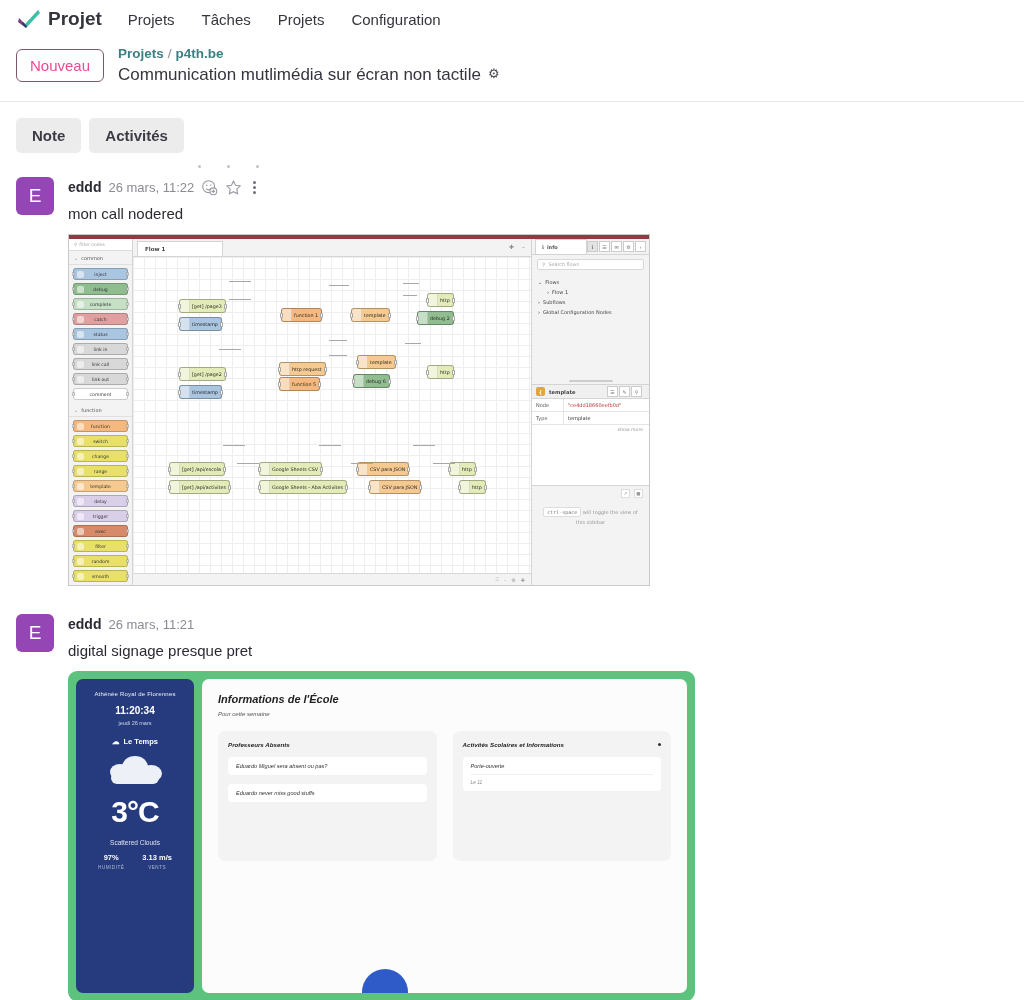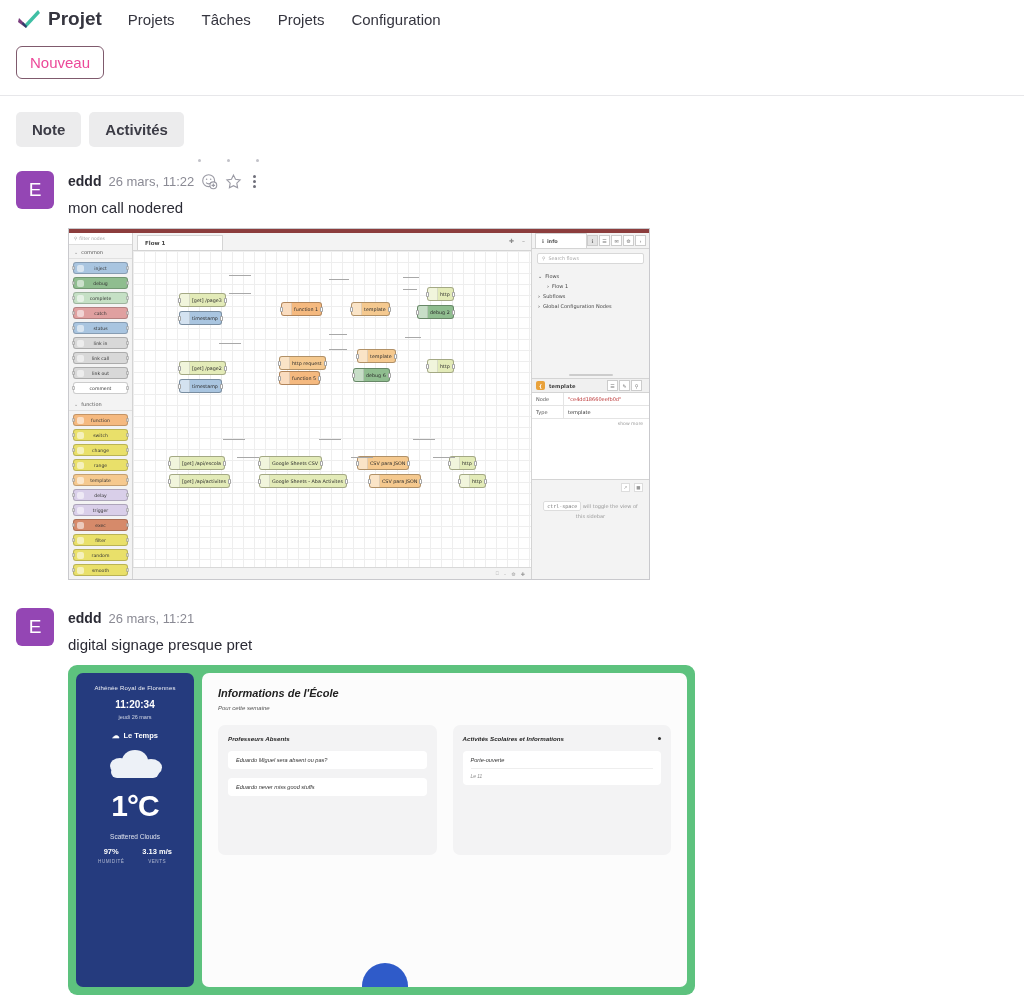--- a/index.html
+++ b/index.html
@@ -341,20 +341,29 @@
   </span>
   <span class="brand">Projet</span>
   <span class="nav-link">Projets</span>
   <span class="nav-link">Tâches</span>
   <span class="nav-link">Projets</span>
   <span class="nav-link">Configuration</span>
 </div>
 
 <div class="crumb-row">
   <button class="btn-new">Nouveau</button>
+  <div class="crumb-text">
+    <div class="crumb-top">
+      <span class="crumb-link">Projets</span><span class="crumb-sep">/</span><span class="crumb-link">p4th.be</span>
+    </div>
+    <div class="crumb-title">
+      <span>Communication mutlimédia sur écran non tactile</span>
+      <span class="gear">⚙</span>
+    </div>
+  </div>
 </div>
 
 <div class="tabs">
   <div class="tab">Note</div>
   <div class="tab">Activités</div>
 </div>
 
 <div class="dots-sep">
   <i></i>
   <i></i>
@@ -784,21 +793,21 @@
           <div class="sg-temps">
             <span>☁</span>
             <span>Le Temps</span>
           </div>
           <div class="sg-cloud">
             <i></i>
             <i></i>
             <i></i>
             <i></i>
           </div>
-          <div class="sg-temp">1°C</div>
+          <div class="sg-temp">3°C</div>
           <div class="sg-desc">Scattered Clouds</div>
           <div class="sg-stats">
             <div class="sg-stat">
               <div class="v">97%</div>
               <div class="l">HUMIDITÉ</div>
             </div>
             <div class="sg-stat">
               <div class="v">3.13 m/s</div>
               <div class="l">VENTS</div>
             </div>

